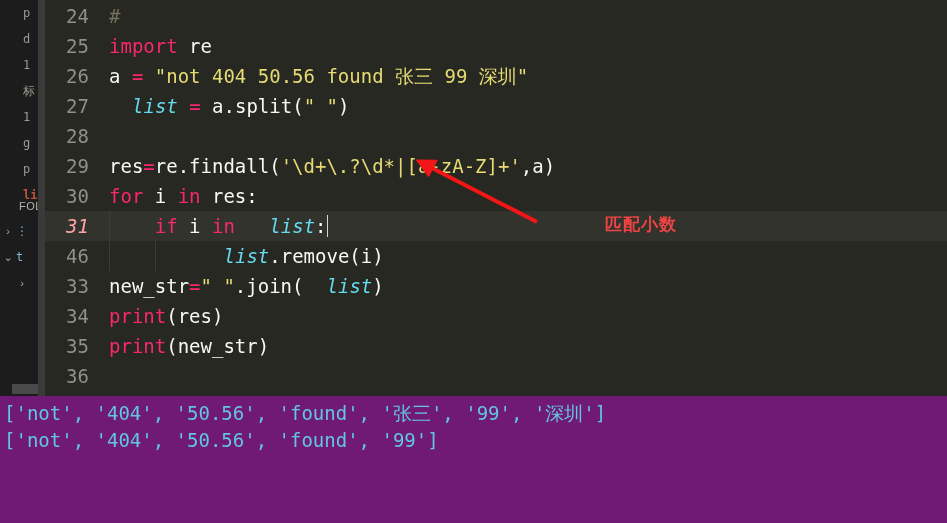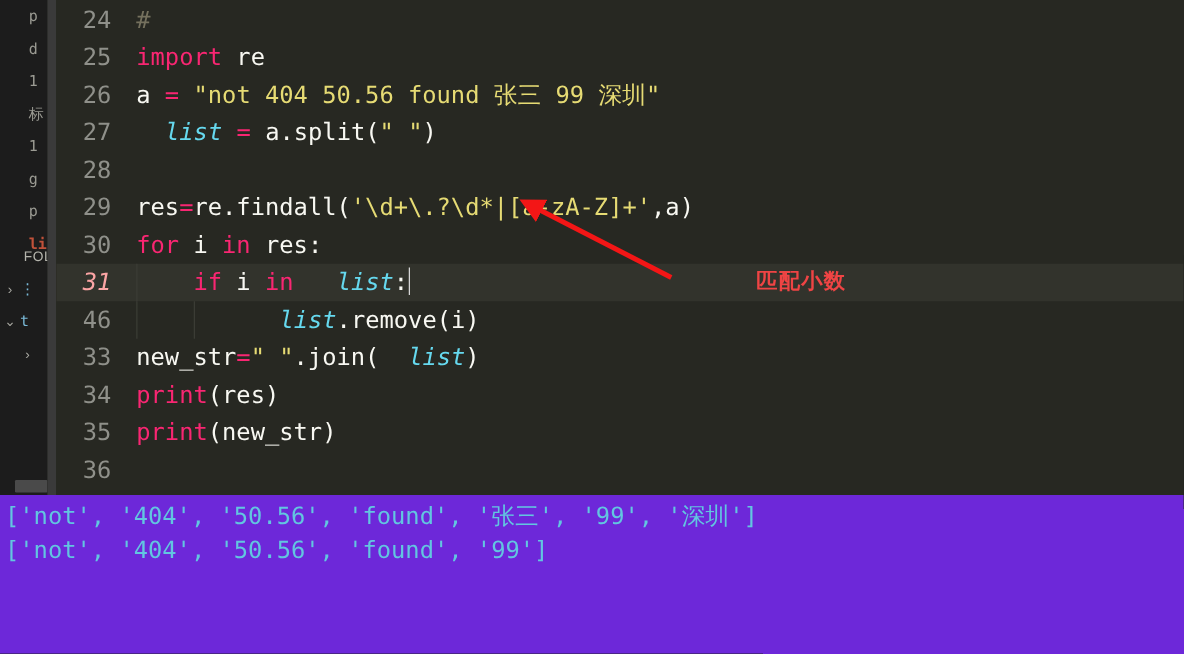--- a/index.html
+++ b/index.html
@@ -91,21 +91,21 @@
   #annotation-text {
     position: absolute; left: 560px; top: 213px;
     color: #ef4444; font-size: 17px; font-weight: bold;
     font-family: "DejaVu Sans", "Liberation Sans", sans-serif;
     letter-spacing: 1px; white-space: nowrap;
   }
 
   
   #terminal {
     position: absolute; left: 0; top: 396px; width: 947px; height: 127px;
-    background: #6d28d9; padding: 4px 0 0 4px; overflow: hidden;
+    background: #701a75; padding: 4px 0 0 4px; overflow: hidden;
   }
   .out-line {
     height: 27px; line-height: 27px; white-space: pre;
     color: #62c6e0; font-size: 19px;
     font-family: "DejaVu Sans Mono", "Liberation Mono", monospace;
   }
   .out-line.cn { color: #e8e8e8; }
   #watermark {
     position: absolute; right: 10px; bottom: 6px;
     color: #d8d8d8; font-size: 15px;

